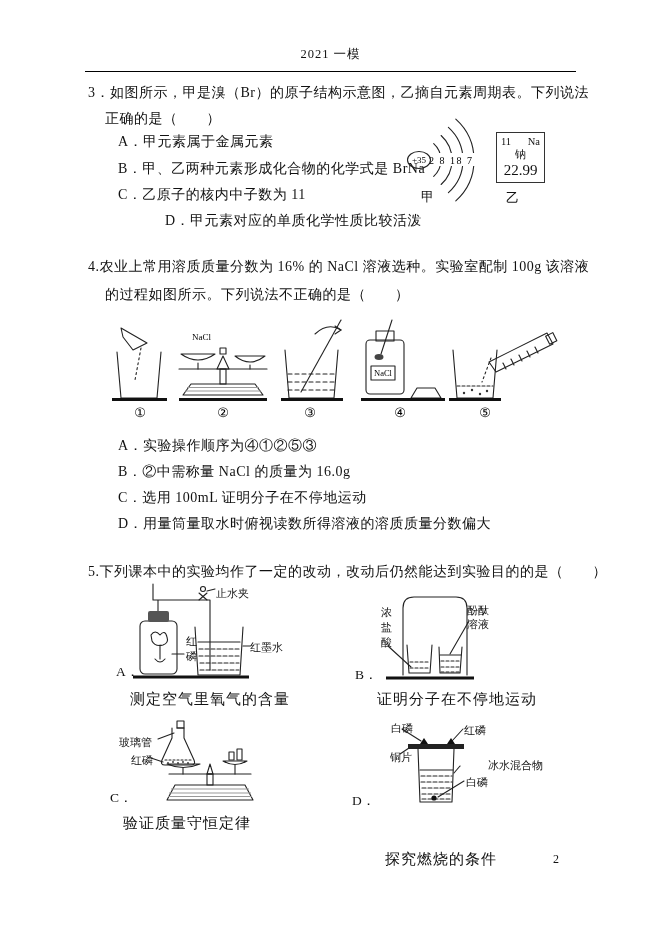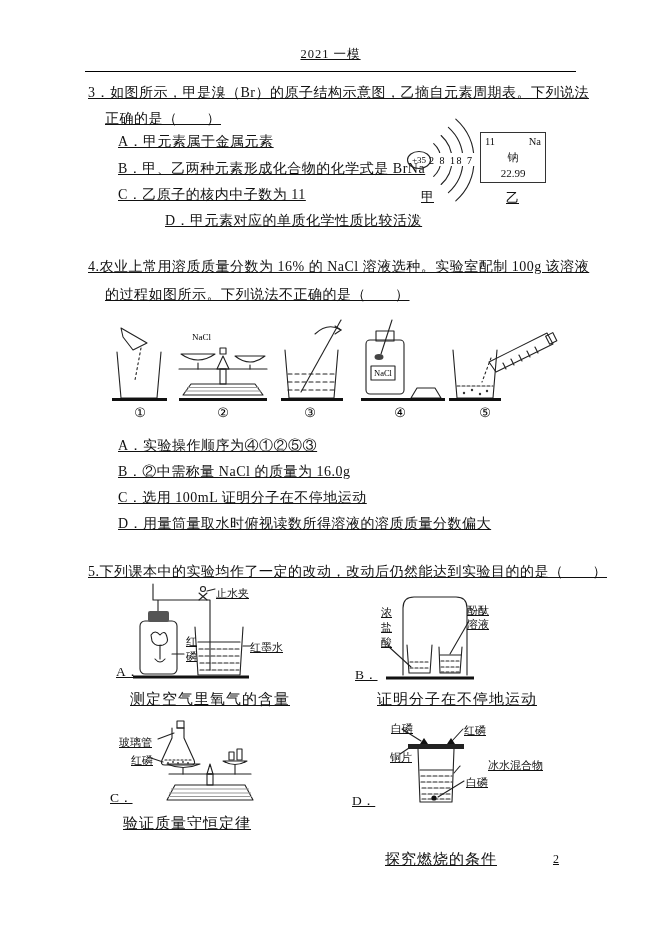--- a/index.html
+++ b/index.html
@@ -1,33 +1,33 @@
 <!DOCTYPE html>
 <html><head>
 <meta charset="utf-8">
 <style>
   html,body{margin:0;padding:0;background:#ffffff;}
   body{width:661px;height:935px;font-family:"Liberation Serif","DejaVu Serif",serif;color:#111;}
   .page{position:relative;width:661px;height:935px;overflow:hidden;background:#fff;}
-  .abs{position:absolute;white-space:nowrap;text-decoration:underline;}
+  .abs{position:absolute;white-space:nowrap;}
   .txt{font-size:14px;letter-spacing:0.5px;}
   .hdr{font-size:12.5px;letter-spacing:1px;}
   .rule{position:absolute;left:85px;top:71px;width:491px;border-top:1.6px solid #000;}
   .cap{font-size:15px;letter-spacing:1px;}
   .lab{font-size:11px;letter-spacing:0;color:#111;}
   .vert{white-space:normal;line-height:15px;}
   .letter{font-size:13.5px;}
   svg{position:absolute;overflow:visible;}
   .stroke{stroke:#222;fill:none;stroke-width:1.1;stroke-linecap:round;stroke-linejoin:round;}
   .thick{stroke:#111;stroke-width:3;}
-  .cell{position:absolute;left:480px;top:132px;width:66px;height:51px;border:1.3px solid #333;
+  .cell{position:absolute;left:496px;top:132px;width:49px;height:51px;border:1.3px solid #333;
         display:flex;flex-direction:column;justify-content:space-between;padding:3px 4px;box-sizing:border-box;}
   .cell .r1{display:flex;justify-content:space-between;font-size:10.5px;}
   .cell .r2{text-align:center;font-size:11px;line-height:11px;}
-  .cell .r3{text-align:center;font-size:11px;}
+  .cell .r3{text-align:center;font-size:15px;}
   .pgnum{font-size:12px;}
 </style>
 </head>
 <body>
 
 <div class="page">
 
   <div class="abs hdr" style="left:0;top:46px;width:661px;text-align:center;">2021 一模</div>
   <div class="rule"></div>
 

